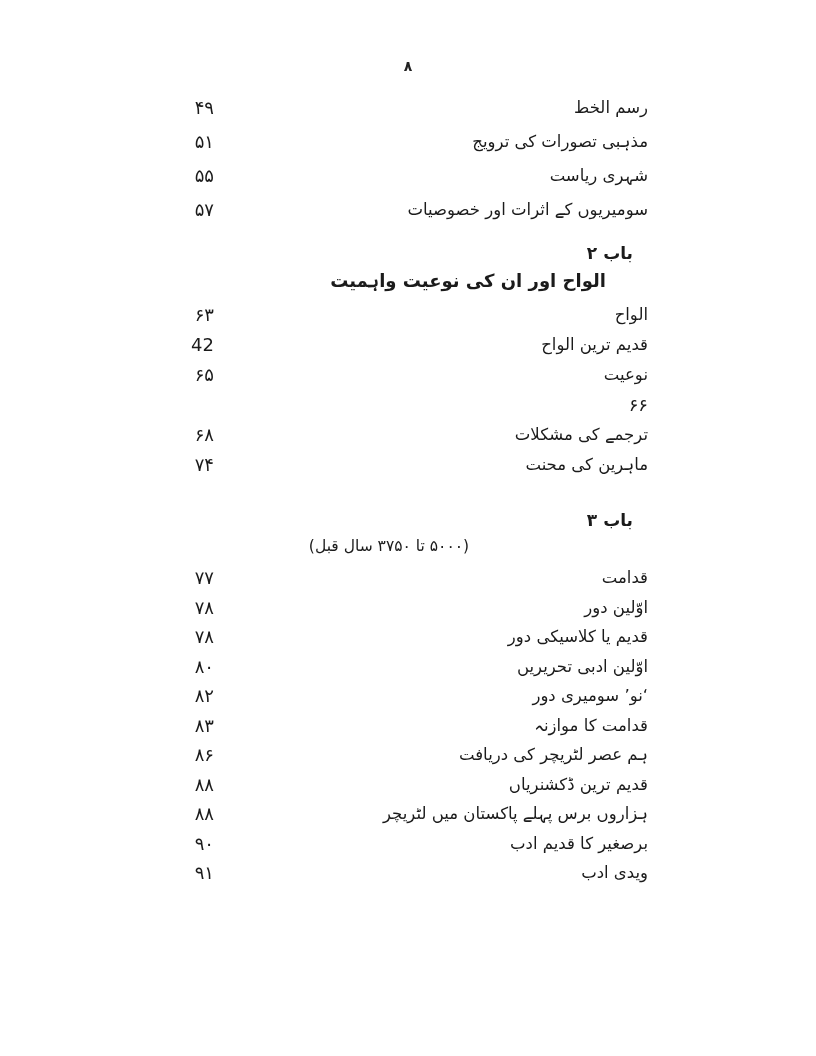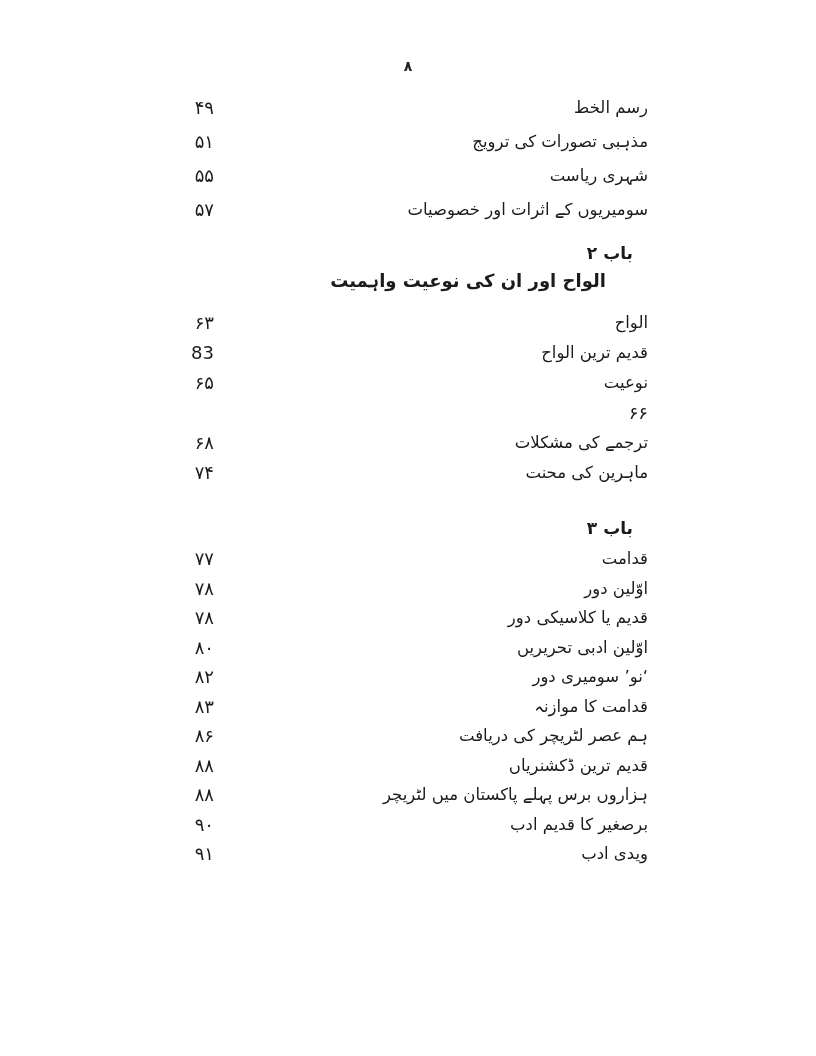--- a/index.html
+++ b/index.html
@@ -68,21 +68,21 @@
   .bab.b2 { margin-top: 14px; }
   .bab.b3 { margin-top: 28px; }
   .ctitle {
     font-weight: bold;
     font-size: 18px;
     text-align: center;
     height: 29px;
     line-height: 29px;
     white-space: nowrap;
   }
-  .ctitle.c2 { transform: translateX(60px); margin-bottom: 12px; }
+  .ctitle.c2 { transform: translateX(60px); margin-bottom: 4px; }
   .ctitle.c3 { transform: translateX(8px); }
   .csub {
     font-size: 15.5px;
     text-align: center;
     height: 27px;
     line-height: 27px;
     transform: translateX(-19px);
     white-space: nowrap;
   }
   .s3 { margin-top: 3px; }
@@ -118,40 +118,41 @@
     <div class="bab b2">باب ۲</div>
     <div class="ctitle c2">الواح اور ان کی نوعیت واہمیت</div>
 
     <div class="s2">
       <div class="entry">
         <span class="t">الواح</span>
         <span class="n">۶۳</span>
       </div>
       <div class="entry">
         <span class="t">قدیم ترین الواح</span>
-        <span class="n">83</span>
+        <span class="n">42</span>
       </div>
       <div class="entry">
         <span class="t">نوعیت</span>
         <span class="n">۶۵</span>
       </div>
       <div class="entry">
         <span class="n">۶۶</span>
       </div>
       <div class="entry">
         <span class="t">ترجمے کی مشکلات</span>
         <span class="n">۶۸</span>
       </div>
       <div class="entry">
         <span class="t">ماہرین کی محنت</span>
         <span class="n">۷۴</span>
       </div>
     </div>
 
     <div class="bab b3">باب ۳</div>
+    <div class="csub">(۵۰۰۰ تا ۳۷۵۰ سال قبل)</div>
 
     <div class="s3">
       <div class="entry">
         <span class="t">قدامت</span>
         <span class="n">۷۷</span>
       </div>
       <div class="entry">
         <span class="t">اوّلین دور</span>
         <span class="n">۷۸</span>
       </div>

